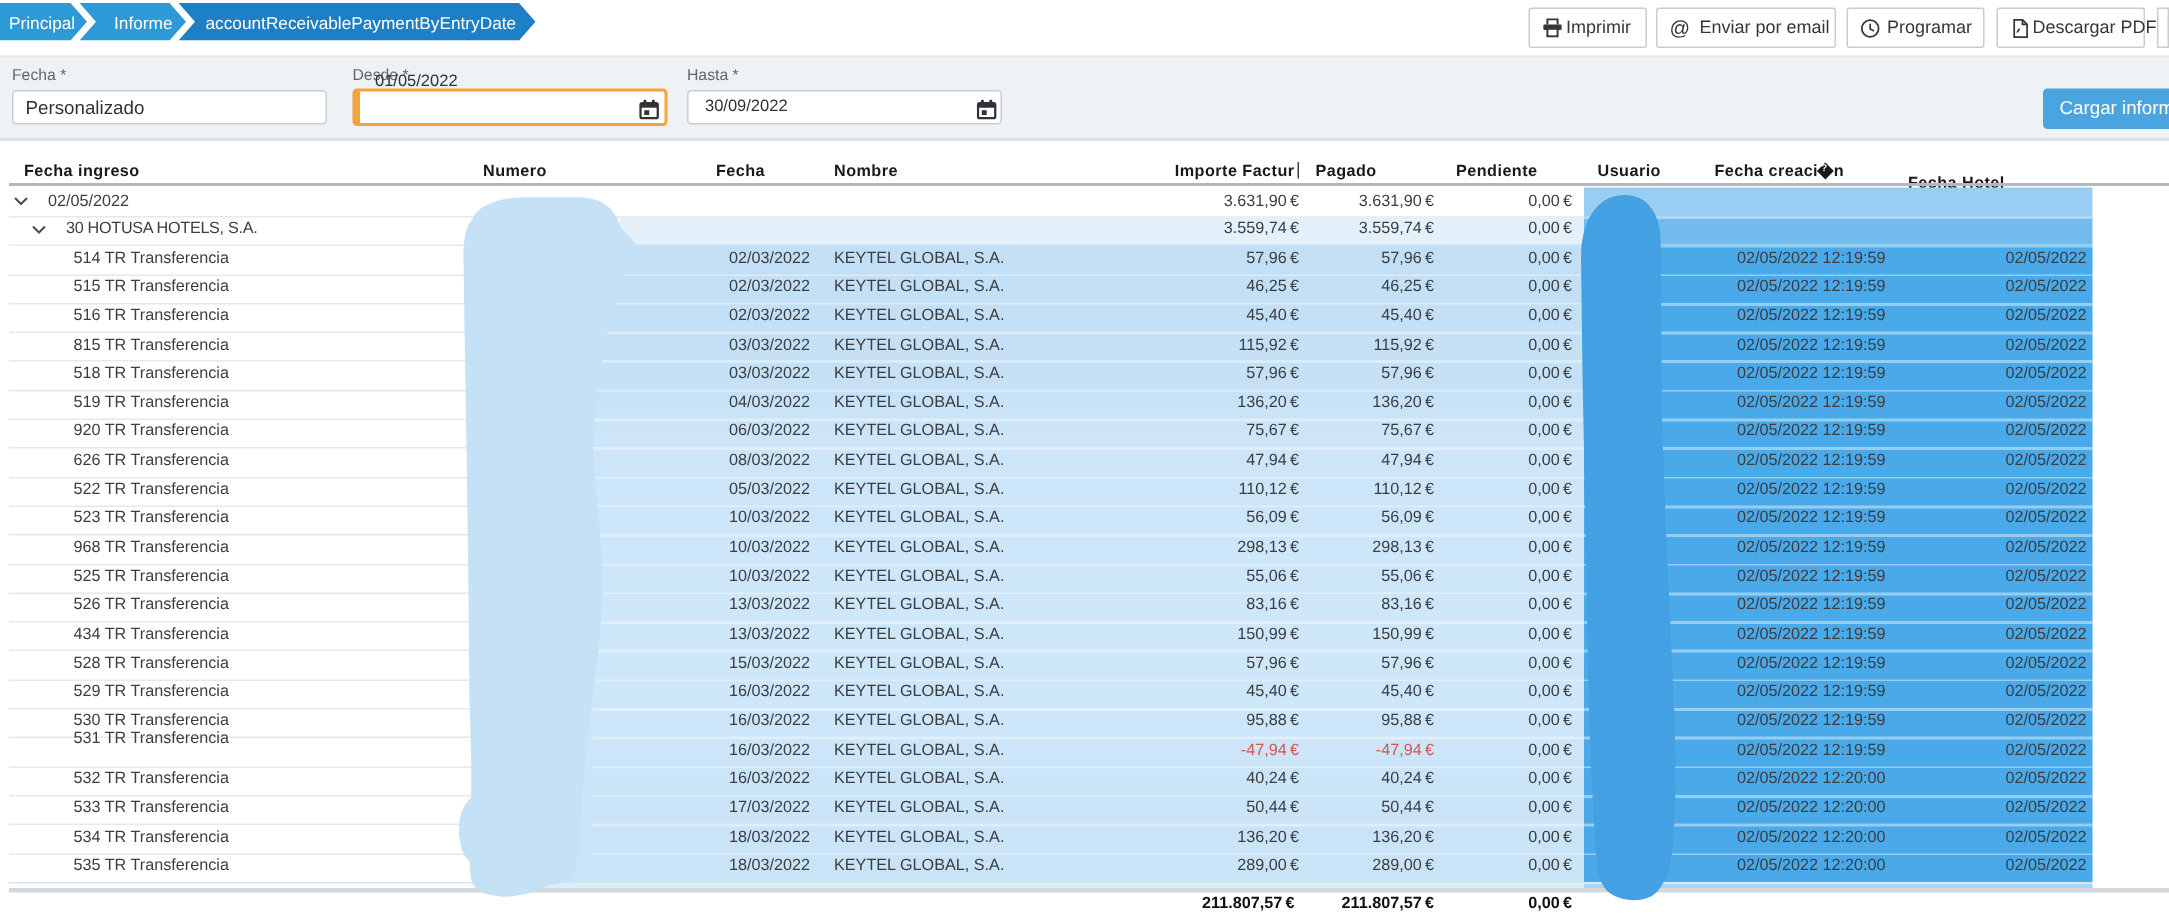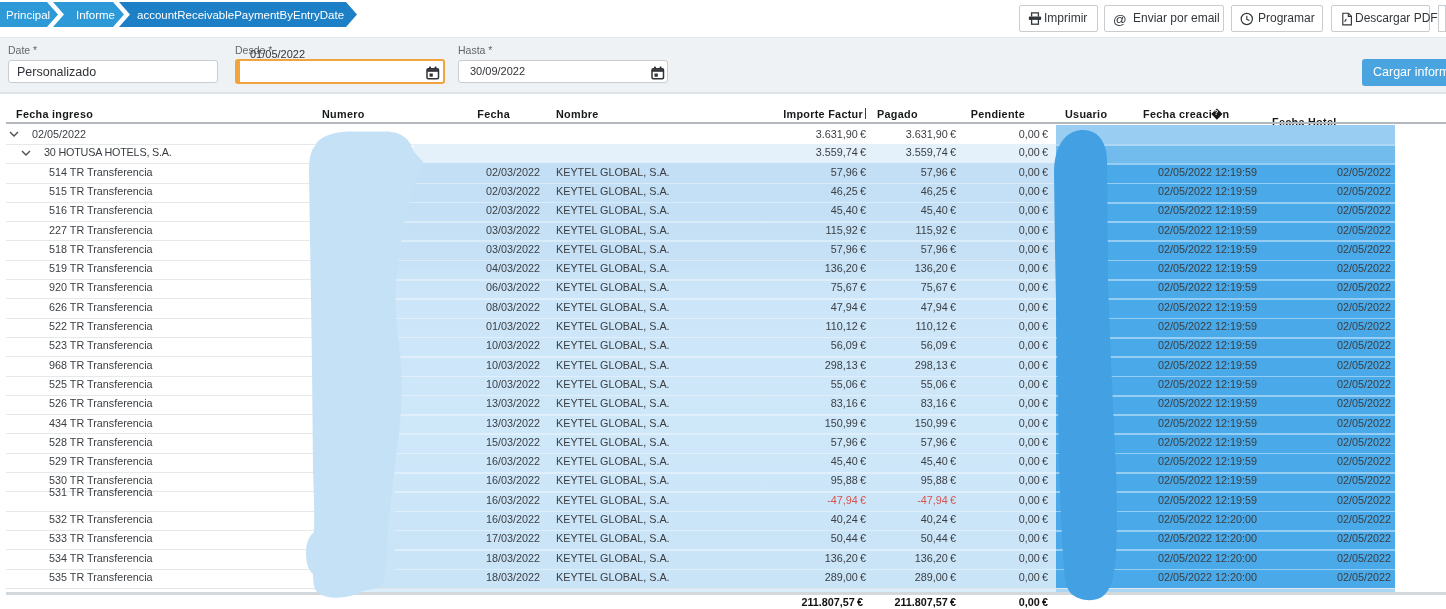--- a/index.html
+++ b/index.html
@@ -41,21 +41,21 @@
 
 <div class="abs" style="left:1331px;top:5px;width:99px;height:27px;border:1px solid #c9cdd0;border-radius:2px;background:#fff"></div>
 <svg class="abs" style="left:1340px;top:12px" width="14" height="14" viewBox="0 0 14 14">
     <path d="M2.8 1.2 h5.6 l3 3 V12.8 h-8.6 Z" fill="none" stroke="#33373b" stroke-width="1.15"></path>
     <path d="M8.3 1.4 v2.9 h3" fill="none" stroke="#33373b" stroke-width="1.15"></path>
     <path d="M4.4 9.8 C4.1 9 6.2 5.6 6.6 7.2 C6.9 8.4 4.9 10.3 4.4 9.8 Z" fill="#33373b"></path>
   </svg>
 <div class="abs" style="left:1355px;top:11px;font-size:12px;color:#33373b;white-space:nowrap">Descargar PDF</div>
 <div class="abs" style="left:1438px;top:5px;width:8px;height:27px;border:1px solid #c9cdd0;background:#fff"></div>
 <div class="abs" style="left:0;top:37px;width:1446px;height:57px;background:#eef2f5;border-top:1px solid #e4e8eb;border-bottom:2px solid #dde3e7"></div>
-<div class="abs" style="left:8px;top:44px;font-size:10.5px;color:#62666a">Date *</div>
+<div class="abs" style="left:8px;top:44px;font-size:10.5px;color:#62666a">Fecha *</div>
 <div class="abs" style="left:235px;top:44px;font-size:10.5px;color:#62666a">Desde *</div>
 <div class="abs" style="left:458px;top:44px;font-size:10.5px;color:#62666a">Hasta *</div>
 <div class="abs" style="left:8px;top:60px;width:210px;height:23px;background:#fff;border:1px solid #c9cdd0;border-radius:3px"></div>
 <div class="abs" style="left:17px;top:65px;font-size:12.5px;color:#2f3337">Personalizado</div>
 <div class="abs" style="left:235px;top:59px;width:210px;height:25px;background:#fff;border:2px solid #f2a43c;border-left:5px solid #f2a43c;border-radius:3px"></div>
 <div class="abs" style="left:250px;top:48px;font-size:11px;color:#2f3337">01/05/2022</div>
 <div class="abs" style="left:458px;top:60px;width:210px;height:23px;background:#fff;border:1px solid #c9cdd0;border-radius:3px"></div>
 <div class="abs" style="left:470px;top:65px;font-size:11px;color:#2f3337">30/09/2022</div>
 <svg class="abs" style="left:426px;top:66px" width="14" height="14" viewBox="0 0 14 14">
     <rect x="1" y="2.8" width="11.5" height="10" rx="1.2" fill="none" stroke="#2f3337" stroke-width="1.5"></rect>
@@ -195,21 +195,21 @@
 <div class="abs cell" style="left:1158px;top:184.9px">02/05/2022 12:19:59</div>
 <div class="abs cell rt" style="left:1191px;top:184.9px;width:200px">02/05/2022</div>
 <div class="abs cell" style="left:49px;top:204.2px">516 TR Transferencia</div>
 <div class="abs cell rt" style="left:340px;top:204.2px;width:200px">02/03/2022</div>
 <div class="abs cell" style="left:556px;top:204.2px">KEYTEL GLOBAL, S.A.</div>
 <div class="abs cell rt" style="left:666px;top:204.2px;width:200px;color:#3a3e42">45,40 €</div>
 <div class="abs cell rt" style="left:756px;top:204.2px;width:200px;color:#3a3e42">45,40 €</div>
 <div class="abs cell rt" style="left:848px;top:204.2px;width:200px">0,00 €</div>
 <div class="abs cell" style="left:1158px;top:204.2px">02/05/2022 12:19:59</div>
 <div class="abs cell rt" style="left:1191px;top:204.2px;width:200px">02/05/2022</div>
-<div class="abs cell" style="left:49px;top:223.5px">227 TR Transferencia</div>
+<div class="abs cell" style="left:49px;top:223.5px">815 TR Transferencia</div>
 <div class="abs cell rt" style="left:340px;top:223.5px;width:200px">03/03/2022</div>
 <div class="abs cell" style="left:556px;top:223.5px">KEYTEL GLOBAL, S.A.</div>
 <div class="abs cell rt" style="left:666px;top:223.5px;width:200px;color:#3a3e42">115,92 €</div>
 <div class="abs cell rt" style="left:756px;top:223.5px;width:200px;color:#3a3e42">115,92 €</div>
 <div class="abs cell rt" style="left:848px;top:223.5px;width:200px">0,00 €</div>
 <div class="abs cell" style="left:1158px;top:223.5px">02/05/2022 12:19:59</div>
 <div class="abs cell rt" style="left:1191px;top:223.5px;width:200px">02/05/2022</div>
 <div class="abs cell" style="left:49px;top:242.8px">518 TR Transferencia</div>
 <div class="abs cell rt" style="left:340px;top:242.8px;width:200px">03/03/2022</div>
 <div class="abs cell" style="left:556px;top:242.8px">KEYTEL GLOBAL, S.A.</div>
@@ -236,21 +236,21 @@
 <div class="abs cell rt" style="left:1191px;top:281.4px;width:200px">02/05/2022</div>
 <div class="abs cell" style="left:49px;top:300.7px">626 TR Transferencia</div>
 <div class="abs cell rt" style="left:340px;top:300.7px;width:200px">08/03/2022</div>
 <div class="abs cell" style="left:556px;top:300.7px">KEYTEL GLOBAL, S.A.</div>
 <div class="abs cell rt" style="left:666px;top:300.7px;width:200px;color:#3a3e42">47,94 €</div>
 <div class="abs cell rt" style="left:756px;top:300.7px;width:200px;color:#3a3e42">47,94 €</div>
 <div class="abs cell rt" style="left:848px;top:300.7px;width:200px">0,00 €</div>
 <div class="abs cell" style="left:1158px;top:300.7px">02/05/2022 12:19:59</div>
 <div class="abs cell rt" style="left:1191px;top:300.7px;width:200px">02/05/2022</div>
 <div class="abs cell" style="left:49px;top:320.0px">522 TR Transferencia</div>
-<div class="abs cell rt" style="left:340px;top:320.0px;width:200px">01/03/2022</div>
+<div class="abs cell rt" style="left:340px;top:320.0px;width:200px">05/03/2022</div>
 <div class="abs cell" style="left:556px;top:320.0px">KEYTEL GLOBAL, S.A.</div>
 <div class="abs cell rt" style="left:666px;top:320.0px;width:200px;color:#3a3e42">110,12 €</div>
 <div class="abs cell rt" style="left:756px;top:320.0px;width:200px;color:#3a3e42">110,12 €</div>
 <div class="abs cell rt" style="left:848px;top:320.0px;width:200px">0,00 €</div>
 <div class="abs cell" style="left:1158px;top:320.0px">02/05/2022 12:19:59</div>
 <div class="abs cell rt" style="left:1191px;top:320.0px;width:200px">02/05/2022</div>
 <div class="abs cell" style="left:49px;top:339.3px">523 TR Transferencia</div>
 <div class="abs cell rt" style="left:340px;top:339.3px;width:200px">10/03/2022</div>
 <div class="abs cell" style="left:556px;top:339.3px">KEYTEL GLOBAL, S.A.</div>
 <div class="abs cell rt" style="left:666px;top:339.3px;width:200px;color:#3a3e42">56,09 €</div>

